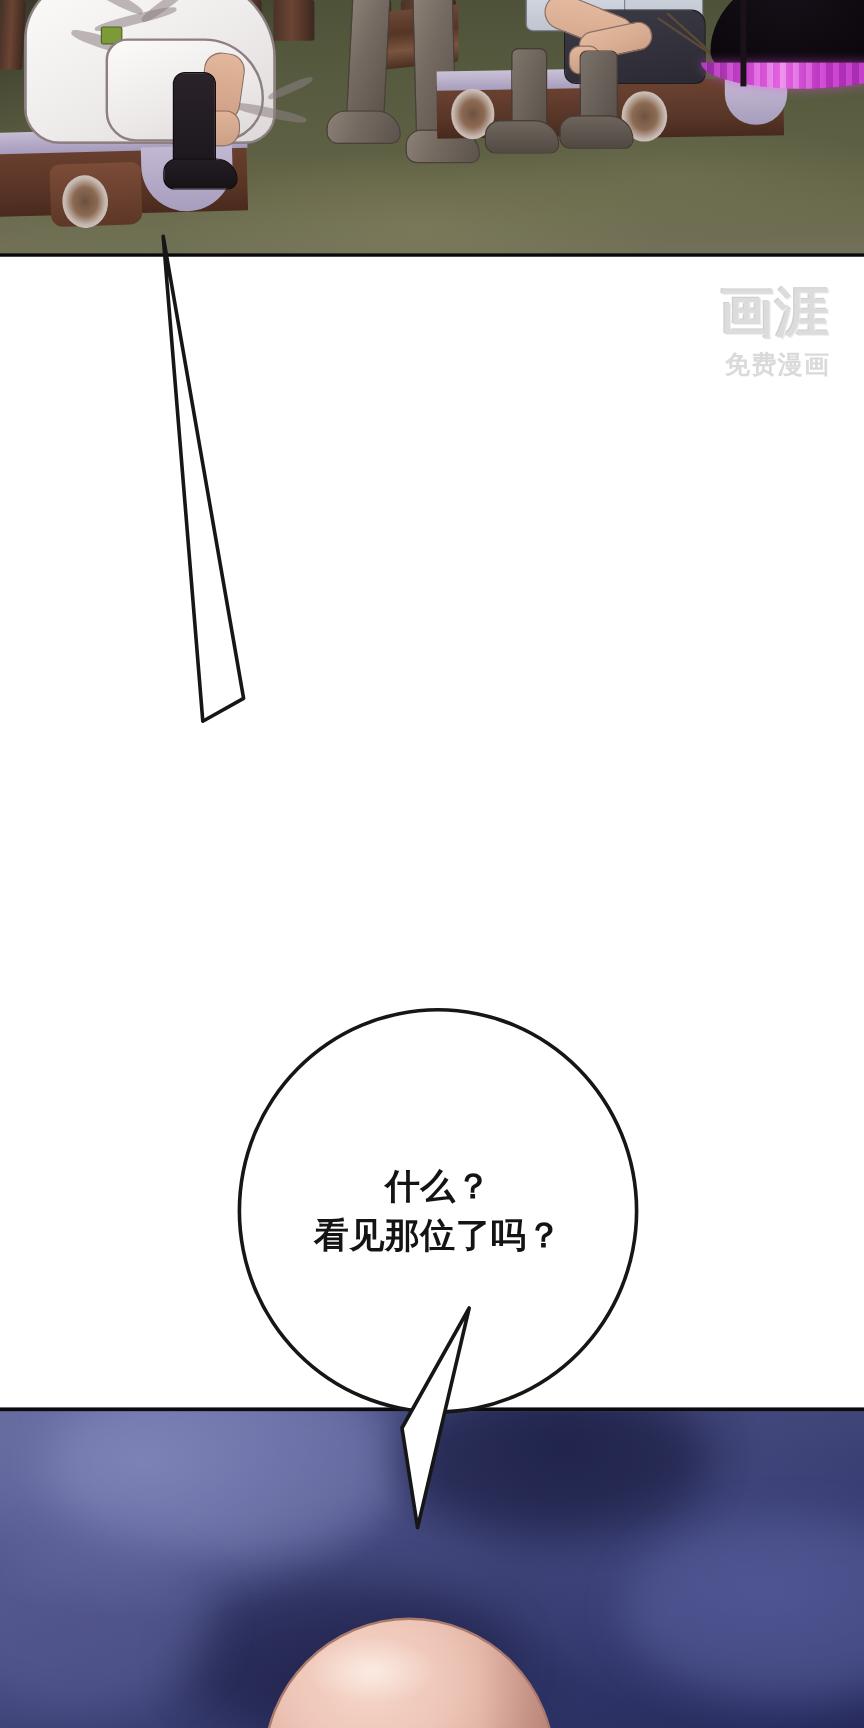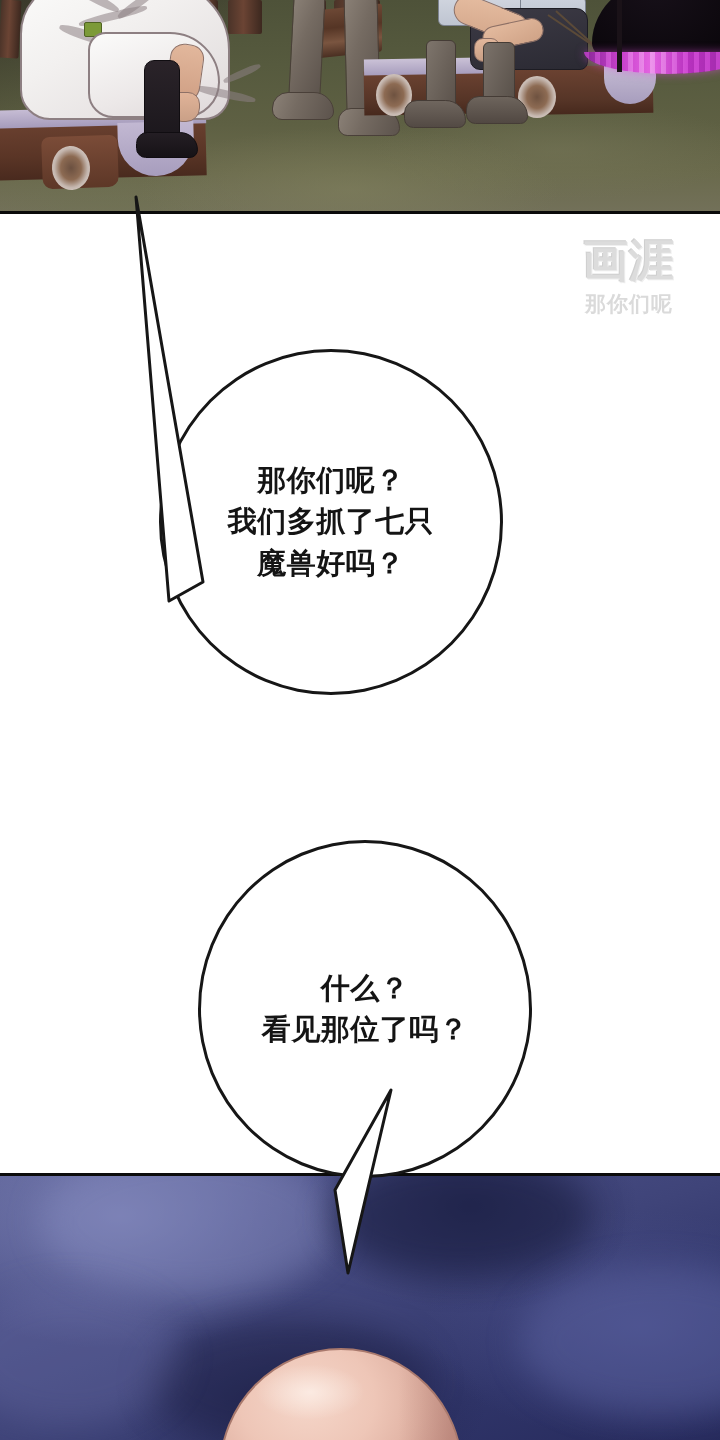--- a/index.html
+++ b/index.html
@@ -348,21 +348,21 @@
   }
   .head-hl {
     position: absolute; left: 34px; top: 14px; width: 110px; height: 56px;
     background: radial-gradient(ellipse at 50% 50%, rgba(255,246,240,0.65), rgba(255,246,240,0) 70%);
     border-radius: 50%;
   }
 
   
   #watermark {
     position: absolute; left: 566px; top: 238px; width: 126px; height: 98px;
-    z-index: 9; text-align: center; user-select: none;
+    z-index: 9; text-align: right; user-select: none;
   }
   .wm-logo {
     font-size: 45px; font-weight: 700; line-height: 1;
     color: #dcdcdc;
     letter-spacing: 1px;
     text-shadow: 1px 1px 0 #efefef, -1px -1px 0 #cfcfcf;
     font-family: "DejaVu Sans", "Liberation Sans", sans-serif;
   }
   .wm-sub {
     margin-top: 7px;
@@ -441,25 +441,20 @@
     <div class="tent-pole"></div>
   </div>
 
   <div id="gutter"></div>
 
   <div class="tail" style="left:0;top:190px;width:420px;height:480px;">
     <svg width="420" height="480" viewBox="0 0 420 480">
       <path d="M 136 7 L 203 392 L 169 411 Z" fill="#ffffff" stroke="#161616" stroke-width="3" stroke-linejoin="round"></path>
     </svg>
   </div>
-  <div id="bubble-1" class="bubble">
-    <div class="bubble-text">那你们呢？
-我们多抓了七只
-魔兽好吗？</div>
-  </div>
 
   <div class="tail" style="left:330px;top:1060px;width:140px;height:230px;z-index:9;">
     <svg width="140" height="230" viewBox="0 0 140 230">
       <path d="M 61 30 L 18 213 L 5 130 Z" fill="#ffffff" stroke="#161616" stroke-width="3" stroke-linejoin="round"></path>
     </svg>
   </div>
   <div id="bubble-2" class="bubble">
     <div class="bubble-text">什么？
 看见那位了吗？</div>
   </div>
@@ -474,16 +469,16 @@
   </div>
 
   <div class="head">
     <div class="head-shadow-r"></div>
     <div class="head-hl"></div>
 
   </div>
 
   <div id="watermark">
     <div class="wm-logo">画涯</div>
-    <div class="wm-sub">那你们呢</div>
+    <div class="wm-sub">免费漫画</div>
   </div>
 
 </div>
 
 </body></html>

